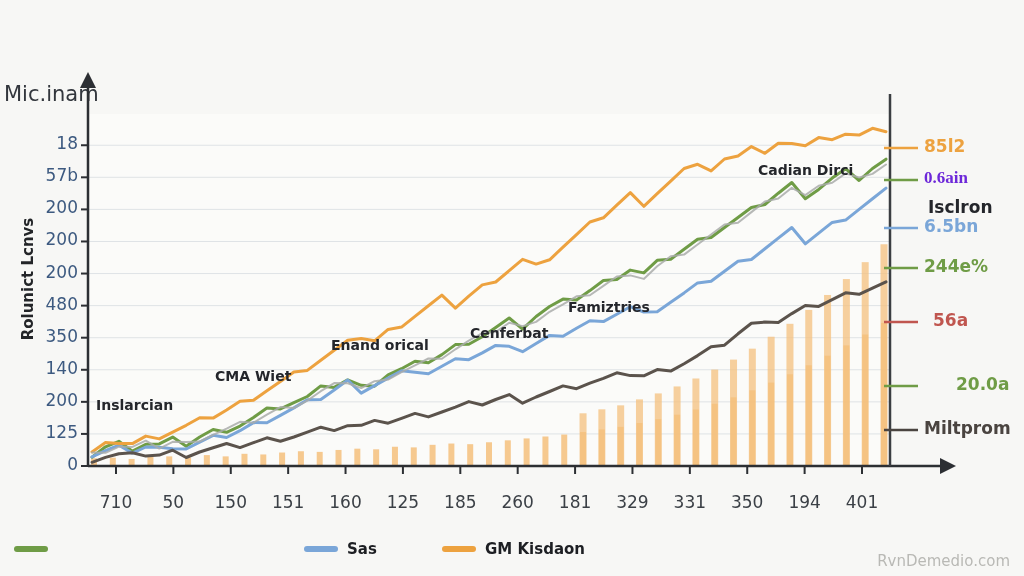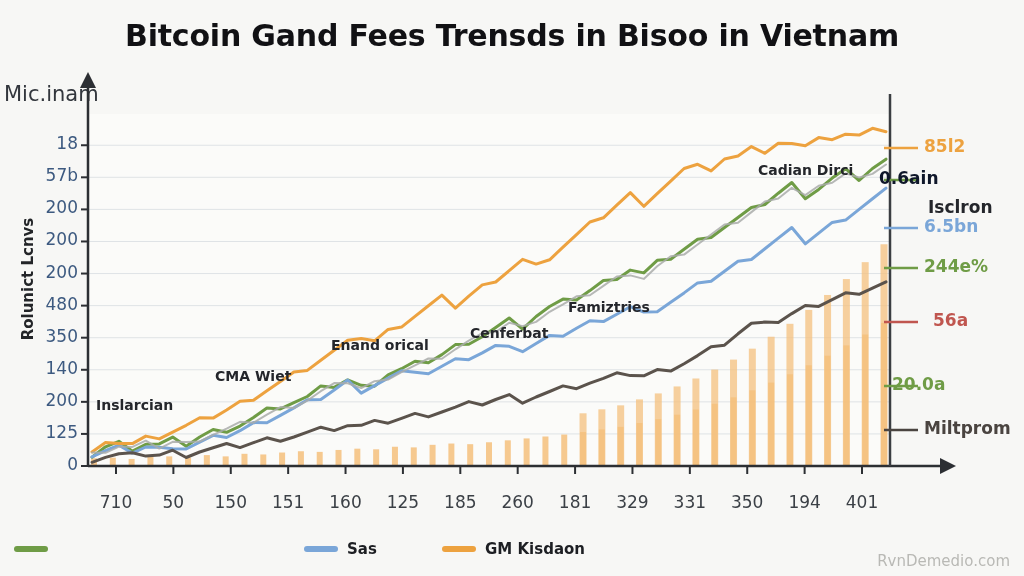--- a/index.html
+++ b/index.html
@@ -55,21 +55,20 @@
     position:absolute;right:14px;bottom:6px;font-size:15px;color:#b9b9b5;
     font-family:"DejaVu Sans", sans-serif;
     margin-left:20px;
   }
 </style>
 </head>
 <body>
 
 <div id="chart-root">
 
-  <div id="chart-title">Bitcoin Gand Fees Trensds in Bisoo in Vietnam</div>
   <div id="unit-label">Mic.inam</div>
   <div id="ylabel">Rolunict Lcnvs</div>
 
   <div id="ytick-col">
       <div class="ytick" style="top: 133.245px;">18</div>
       <div class="ytick" style="top: 165.321px;">57b</div>
       <div class="ytick" style="top: 197.396px;">200</div>
       <div class="ytick" style="top: 229.472px;">200</div>
       <div class="ytick" style="top: 261.547px;">200</div>
       <div class="ytick" style="top: 293.623px;">480</div>
@@ -215,26 +214,26 @@
   <div id="annotation-layer">
       <div class="plot-note" style="left: 96px; top: 397px;">Inslarcian</div>
       <div class="plot-note" style="left: 215px; top: 368px;">CMA Wiet</div>
       <div class="plot-note" style="left: 331px; top: 337px;">Enand orical</div>
       <div class="plot-note" style="left: 470px; top: 325px;">Cenferbat</div>
       <div class="plot-note" style="left: 568px; top: 299px;">Famiztries</div>
       <div class="plot-note" style="left: 758px; top: 162px;">Cadian Dirci</div>
     </div>
   <div id="right-annotation-layer">
       <div class="right-note" style="left: 924px; top: 136px; color: rgb(237, 162, 63);">85l2</div>
-      <div class="right-note" style="left: 879px; top: 168px; color: #0f172a;">0.6ain</div>
+      <div class="right-note" style="left: 924px; top: 168px; color: #6d28d9; font-family: Liberation Serif, serif;">0.6ain</div>
       <div class="right-note" style="left: 928px; top: 197px; color: rgb(36, 38, 43);">Isclron</div>
       <div class="right-note" style="left: 924px; top: 216px; color: rgb(122, 166, 216);">6.5bn</div>
       <div class="right-note" style="left: 924px; top: 256px; color: rgb(111, 156, 70);">244e%</div>
       <div class="right-note" style="left: 924px; top: 310px; color: rgb(192, 86, 79); margin-left: 9px;">56a</div>
-      <div class="right-note" style="left: 892px; top: 374px; color: rgb(111, 156, 70);">20.0a</div>
+      <div class="right-note" style="left: 956px; top: 374px; color: rgb(111, 156, 70);">20.0a</div>
       <div class="right-note" style="left: 924px; top: 418px; color: rgb(74, 68, 64);">Miltprom</div>
     </div>
 
   <div id="legend">
       <div class="legend-item" style="left: 0px;">
         <span class="legend-swatch" style="background: rgb(111, 156, 70);"></span>
       </div>
       <div class="legend-item" style="left: 290px;">
         <span class="legend-swatch" style="background: rgb(122, 166, 216);"></span>
         <span class="legend-text">Sas</span>

